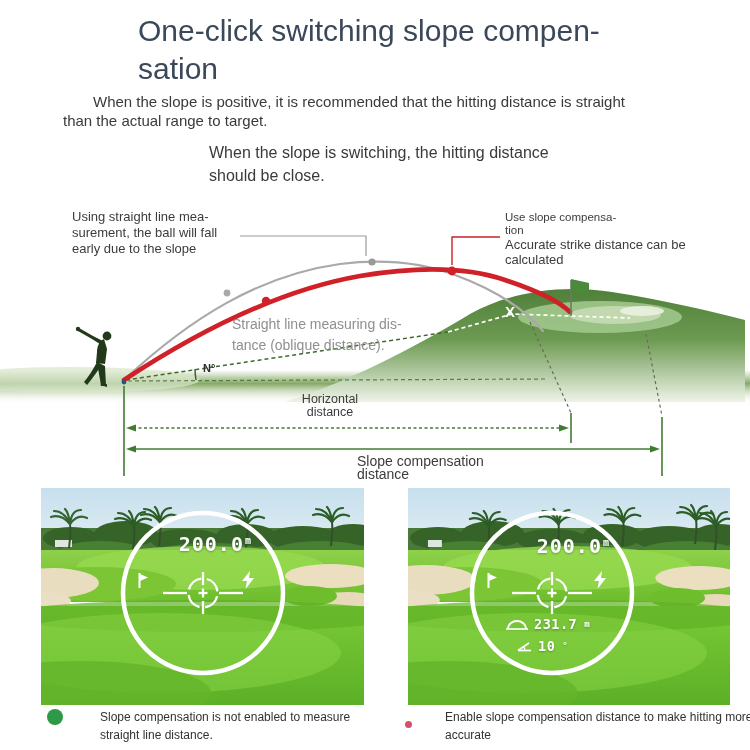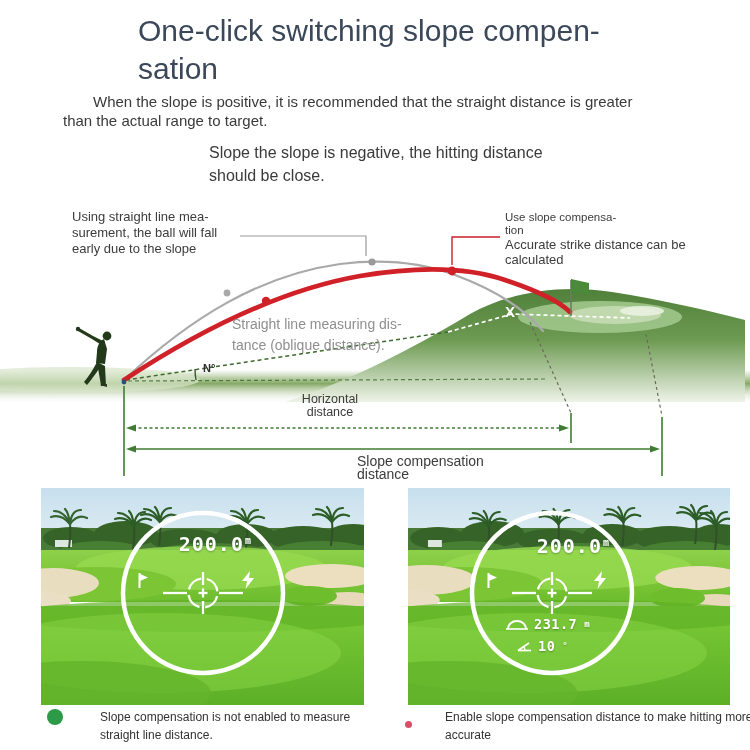--- a/index.html
+++ b/index.html
@@ -114,23 +114,23 @@
       <path d="M97,362 C98,370 100,378 101,386 L106,386 L105,366 Z"></path>
       <path d="M97,362 C93,370 88,377 84,382 L87,385 C92,379 98,371 101,365 Z"></path>
       <path d="M100,385 L107,387 L107,384 Z"></path>
     </g>
 
     <circle cx="124" cy="382" r="2.4" fill="#28527a"></circle>
   </svg>
 
   <div class="abs title pre">One-click switching slope compen-
 sation</div>
-  <div class="abs p1 pre">When the slope is positive, it is recommended that the straight distance is greater
+  <div class="abs p1 pre">When the slope is positive, it is recommended that the hitting distance is straight
 than the actual range to target.</div>
-  <div class="abs p2 pre">Slope the slope is negative, the hitting distance
+  <div class="abs p2 pre">When the slope is switching, the hitting distance
 should be close.</div>
 
   <div class="abs ann-right-small pre">Use slope compensa-
 tion</div>
   <div class="abs ann-left pre">Using straight line mea-
 surement, the ball will fall
 early due to the slope</div>
   <div class="abs ann-right-main pre">Accurate strike distance can be
 calculated</div>
   <div class="abs oblique pre">Straight line measuring dis-

